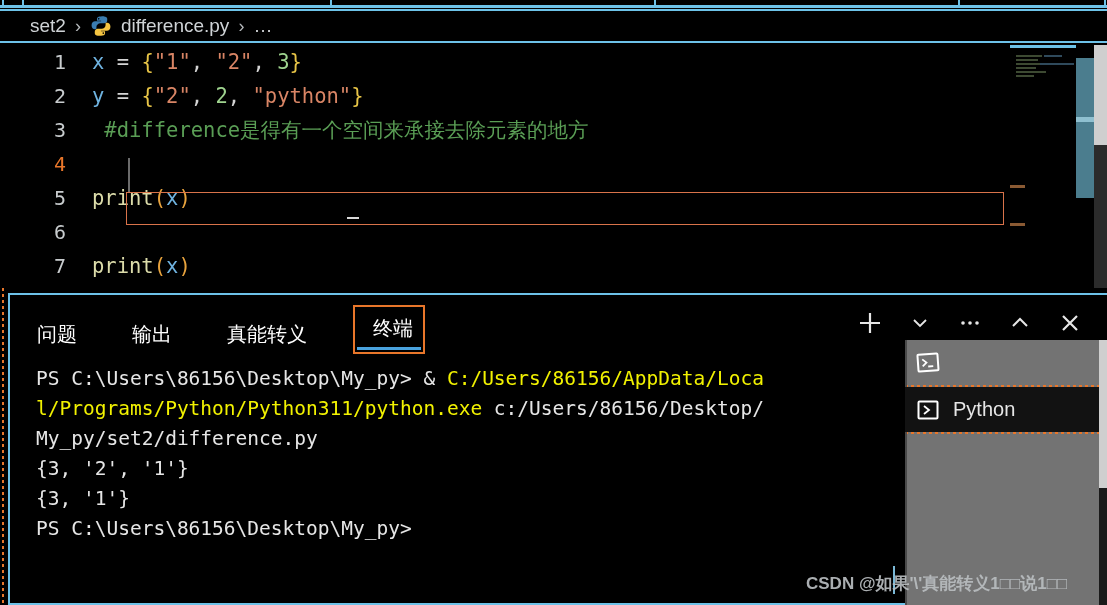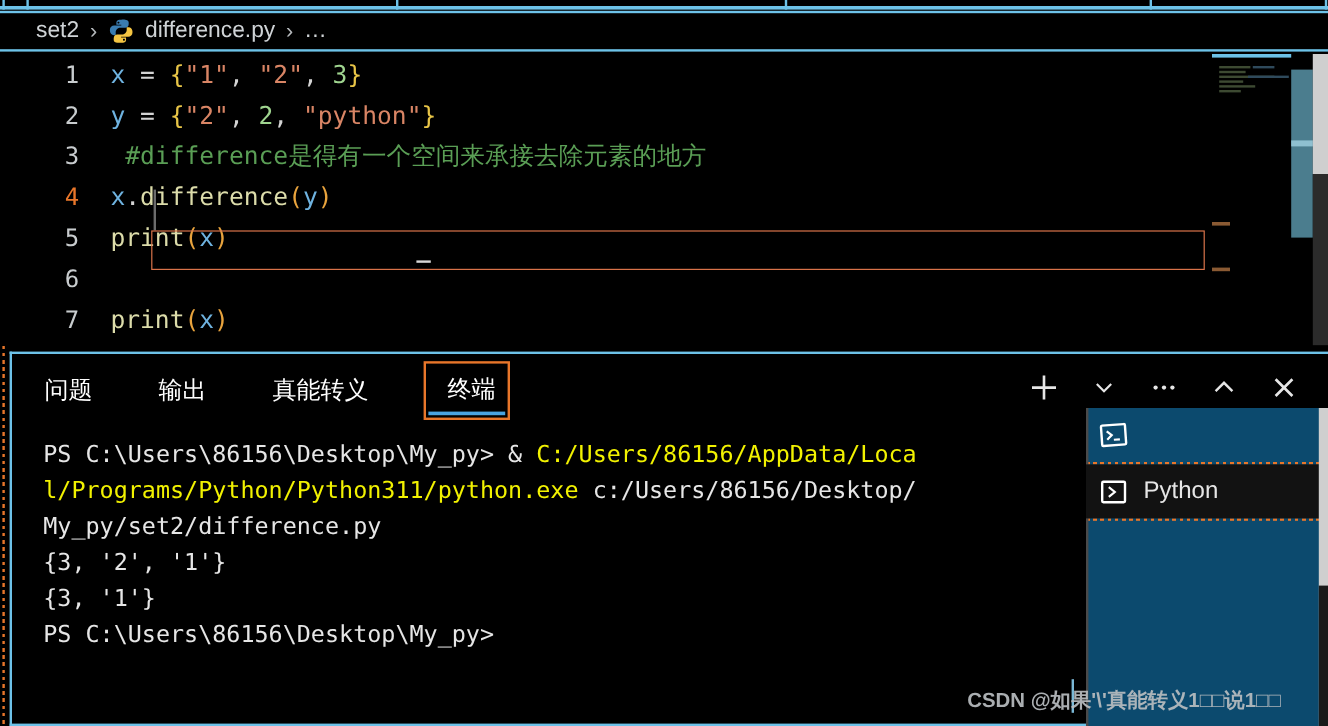--- a/index.html
+++ b/index.html
@@ -145,21 +145,21 @@
     background: repeating-linear-gradient(to bottom,
       #e8762a 0px, #e8762a 3px, transparent 3px, transparent 6px);
   }
   .panel-leftline {
     position: absolute; left: 8px; top: 5px; width: 2px; height: 312px;
     background: #6dc2e8;
   }
 
   .panel-tabs {
     position: absolute; left: 0; top: 8px; width: 860px; height: 58px;
-    display: flex; align-items: center;
+    display: flex; align-items: flex-end;
   }
   .ptab {
     position: relative;
     color: #ffffff; font-size: 20px;
     font-family: "Liberation Sans", sans-serif;
     padding: 6px 4px;
   }
   .ptab-problems { margin-left: 33px; }
   .ptab-output   { margin-left: 47px; }
   .ptab-debug    { margin-left: 47px; }
@@ -192,21 +192,21 @@
     font-family: "DejaVu Sans Mono", monospace;
     font-size: 19.5px; line-height: 30px;
     color: #e6e6e6; white-space: pre;
   }
   .term-row { white-space: pre; }
   .tl-yellow { color: #f2f200; }
 
   
   .term-list {
     position: absolute; left: 905px; top: 52px; width: 202px; height: 265px;
-    background: #0c4a6e;
+    background: #737373;
   }
   .tl-leftborder {
     position: absolute; left: 0; top: 0; width: 2px; height: 265px;
     background: #4a4a4a;
   }
   .tl-item {
     position: relative;
     display: flex; align-items: center; gap: 12px;
     height: 45px; padding-left: 10px;
     color: #e6e6e6; font-size: 20px;
@@ -275,21 +275,21 @@
       <span class="bc-sep">›</span>
       <span class="bc-dots">…</span>
     </div>
   </div>
 
   <div class="editor">
     <div class="code-area" id="code-area">
         <div class="line"><div class="ln">1</div><div class="code"><span class="t-var">x</span><span class="t-punc"> </span><span class="t-op">=</span><span class="t-punc"> </span><span class="t-brc">{</span><span class="t-str">"1"</span><span class="t-punc">,</span><span class="t-punc"> </span><span class="t-str">"2"</span><span class="t-punc">,</span><span class="t-punc"> </span><span class="t-num">3</span><span class="t-brc">}</span></div></div>
         <div class="line"><div class="ln">2</div><div class="code"><span class="t-var">y</span><span class="t-punc"> </span><span class="t-op">=</span><span class="t-punc"> </span><span class="t-brc">{</span><span class="t-str">"2"</span><span class="t-punc">,</span><span class="t-punc"> </span><span class="t-num">2</span><span class="t-punc">,</span><span class="t-punc"> </span><span class="t-str">"python"</span><span class="t-brc">}</span></div></div>
         <div class="line"><div class="ln">3</div><div class="code"><span class="t-com"> #difference是得有一个空间来承接去除元素的地方</span></div></div>
-        <div class="line"><div class="ln active">4</div><div class="code"><span class="t-var">x</span><span class="t-punc">.</span><span class="t-fn">difference</span><span class="t-paren">(</span><span class="t-var">y</span><span class="t-paren">)</span></div></div>
+        <div class="line"><div class="ln active">4</div></div>
         <div class="line"><div class="ln">5</div><div class="code"><span class="t-fn">print</span><span class="t-paren">(</span><span class="t-var">x</span><span class="t-paren">)</span></div></div>
         <div class="line"><div class="ln">6</div></div>
         <div class="line"><div class="ln">7</div><div class="code"><span class="t-fn">print</span><span class="t-paren">(</span><span class="t-var">x</span><span class="t-paren">)</span></div></div>
       </div>
     <div class="indent-guide"></div>
     <div class="active-line-box"></div>
     <div class="cursor-bar"></div>
 
     <div class="minimap">
       <div class="mm-line" style="left:6px;  top:10px; width:26px;"></div>

